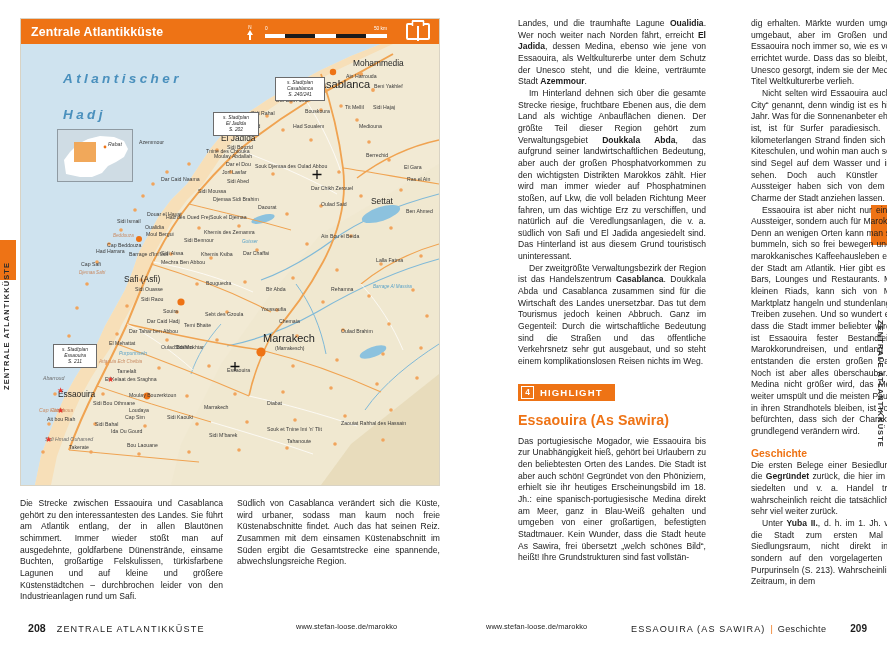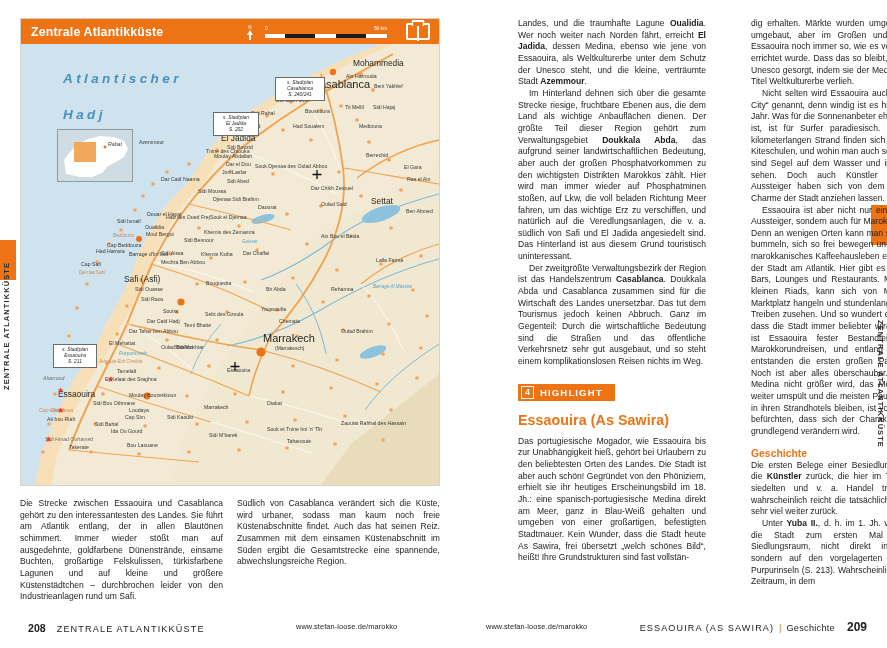--- a/index.html
+++ b/index.html
@@ -157,21 +157,21 @@
   .url {
     position: absolute; font-size: 7.4px; color: #1c1c1c; letter-spacing: .1px;
   }
   .footer-right {
     position: absolute; right: 20px; bottom: 14px;
     display: flex; align-items: baseline;
   }
   .run-head-r { font-size: 9.1px; letter-spacing: 1.1px; color: #1c1c1c; }
   .sep { color: #ee7315; margin: 0 5px; font-size: 9.1px; }
   .sub-head-r { font-size: 9.1px; letter-spacing: .3px; color: #1c1c1c; }
-  .folio-r { font-size: 12px; font-weight: bold; color: #1c1c1c; margin-left: 12px; }
+  .folio-r { font-size: 10px; font-weight: bold; color: #1c1c1c; margin-left: 24px; }
 
   .gutter { position: absolute; left: 451px; top: 0; width: 1px; height: 648px; background: #fff; }
 </style>
 </head>
 <body>
 
 <div class="spread">
 
   <div class="edge-tab left"></div>
   <div class="edge-label left">ZENTRALE ATLANTIKKÜSTE</div>
@@ -545,21 +545,21 @@
         <p class="body">Das portugiesische Mogador, wie Essaouira bis zur Unabhängigkeit hieß, gehört bei Urlaubern zu den beliebtesten Orten des Landes. Die Stadt ist aber auch schön! Gegründet von den Phöniziern, erhielt sie ihr heutiges Erscheinungsbild im 18. Jh.: eine spanisch-portugiesische Medina direkt am Meer, ganz in Blau-Weiß gehalten und umgeben von einer großartigen, befestigten Stadtmauer. Kein Wunder, dass die Stadt heute As Sawira, frei übersetzt „welch schönes Bild“, heißt! Ihre Grundstrukturen sind fast vollstän-</p>
       </div>
 
       <div class="col-r">
         <p class="body">dig erhalten. Märkte wurden umgelegt, Häuser umgebaut, aber im Großen und Ganzen ist Essaouira noch immer so, wie es vor 300 Jahren errichtet wurde. Dass das so bleibt, dafür hat die Unesco gesorgt, indem sie der Medina 1993 den Titel Weltkulturerbe verlieh.</p>
         <p class="body">Nicht selten wird Essaouira auch „The Windy City“ genannt, denn windig ist es hier das ganze Jahr. Was für die Sonnenanbeter eher suboptimal ist, ist für Surfer paradiesisch. Entlang dem kilometerlangen Strand finden sich zig Surf- und Kiteschulen, und wohin man auch schaut: Überall sind Segel auf dem Wasser und in der Luft zu sehen. Doch auch Künstler und andere Aussteiger haben sich von dem einzigartigen Charme der Stadt anziehen lassen.</p>
         <p class="body">Essaouira ist aber nicht nur ein Paradies für Aussteiger, sondern auch für Marokko-Einsteiger. Denn an wenigen Orten kann man so unbehelligt bummeln, sich so frei bewegen und europäisch-marokkanisches Kaffeehausleben erfahren wie in der Stadt am Atlantik. Hier gibt es Galerien und Bars, Lounges und Restaurants. Man wohnt in kleinen Riads, kann sich von Marktplatz zu Marktplatz hangeln und stundenlang dem bunten Treiben zusehen. Und so wundert es auch nicht, dass die Stadt immer beliebter wird. Inzwischen ist Essaouira fester Bestandteil fast aller Marokkorundreisen, und entlang dem Strand entstanden die ersten großen Pauschalhotels. Noch ist aber alles überschaubar. Und da die Medina nicht größer wird, das Meer die Stadt weiter umspült und die meisten Pauschalurlauber in ihren Strandhotels bleiben, ist vorerst nicht zu befürchten, dass sich der Charakter der Stadt grundlegend verändern wird.</p>
 
         <h3 class="sub">Geschichte</h3>
 
-        <p class="body">Die ersten Belege einer Besiedlung gehen auf die <b>Künstler</b> zurück, die hier im 7. Jh. v. Chr. siedelten und v. a. Handel trieben. Doch wahrscheinlich reicht die tatsächliche Bedeutung sehr viel weiter zurück.</p>
+        <p class="body">Die ersten Belege einer Besiedlung gehen auf die <b>Gegründet</b> zurück, die hier im 7. Jh. v. Chr. siedelten und v. a. Handel trieben. Doch wahrscheinlich reicht die tatsächliche Bedeutung sehr viel weiter zurück.</p>
         <p class="body">Unter <b>Yuba II.</b>, d. h. im 1. Jh. v. Chr., wurde die Stadt zum ersten Mal ein fester Siedlungsraum, nicht direkt in Essaouira, sondern auf den vorgelagerten sogenannten Purpurinseln (S. 213). Wahrscheinlich ist das der Zeitraum, in dem</p>
       </div>
     </div>
   </div>
 
   <div class="footer-left">
     <span class="folio">208</span>
     <span class="run-head">ZENTRALE ATLANTIKKÜSTE</span>
   </div>
   <span class="url" style="left:296px; bottom:17px;">www.stefan-loose.de/marokko</span>

